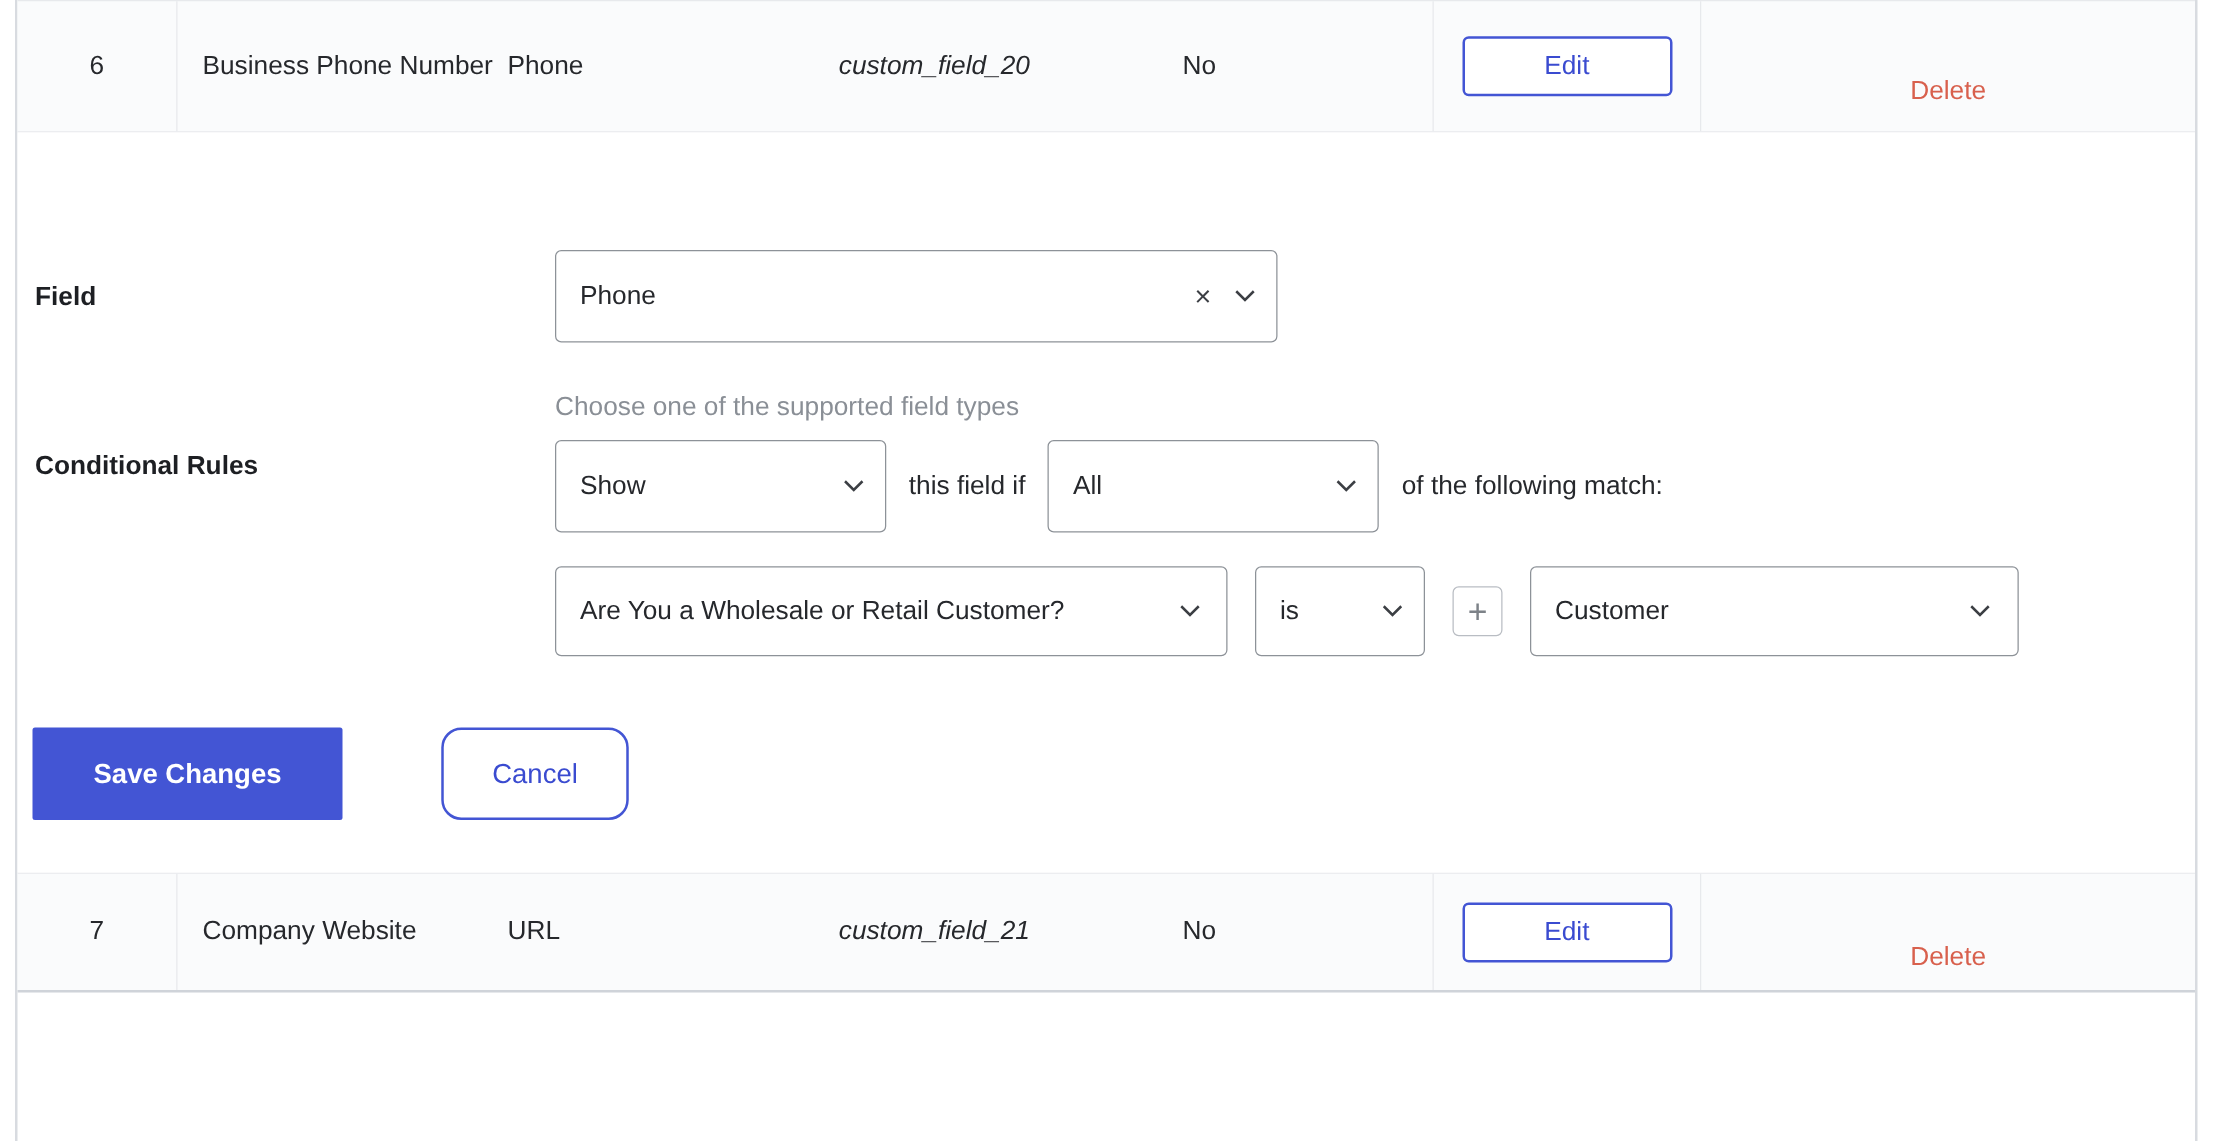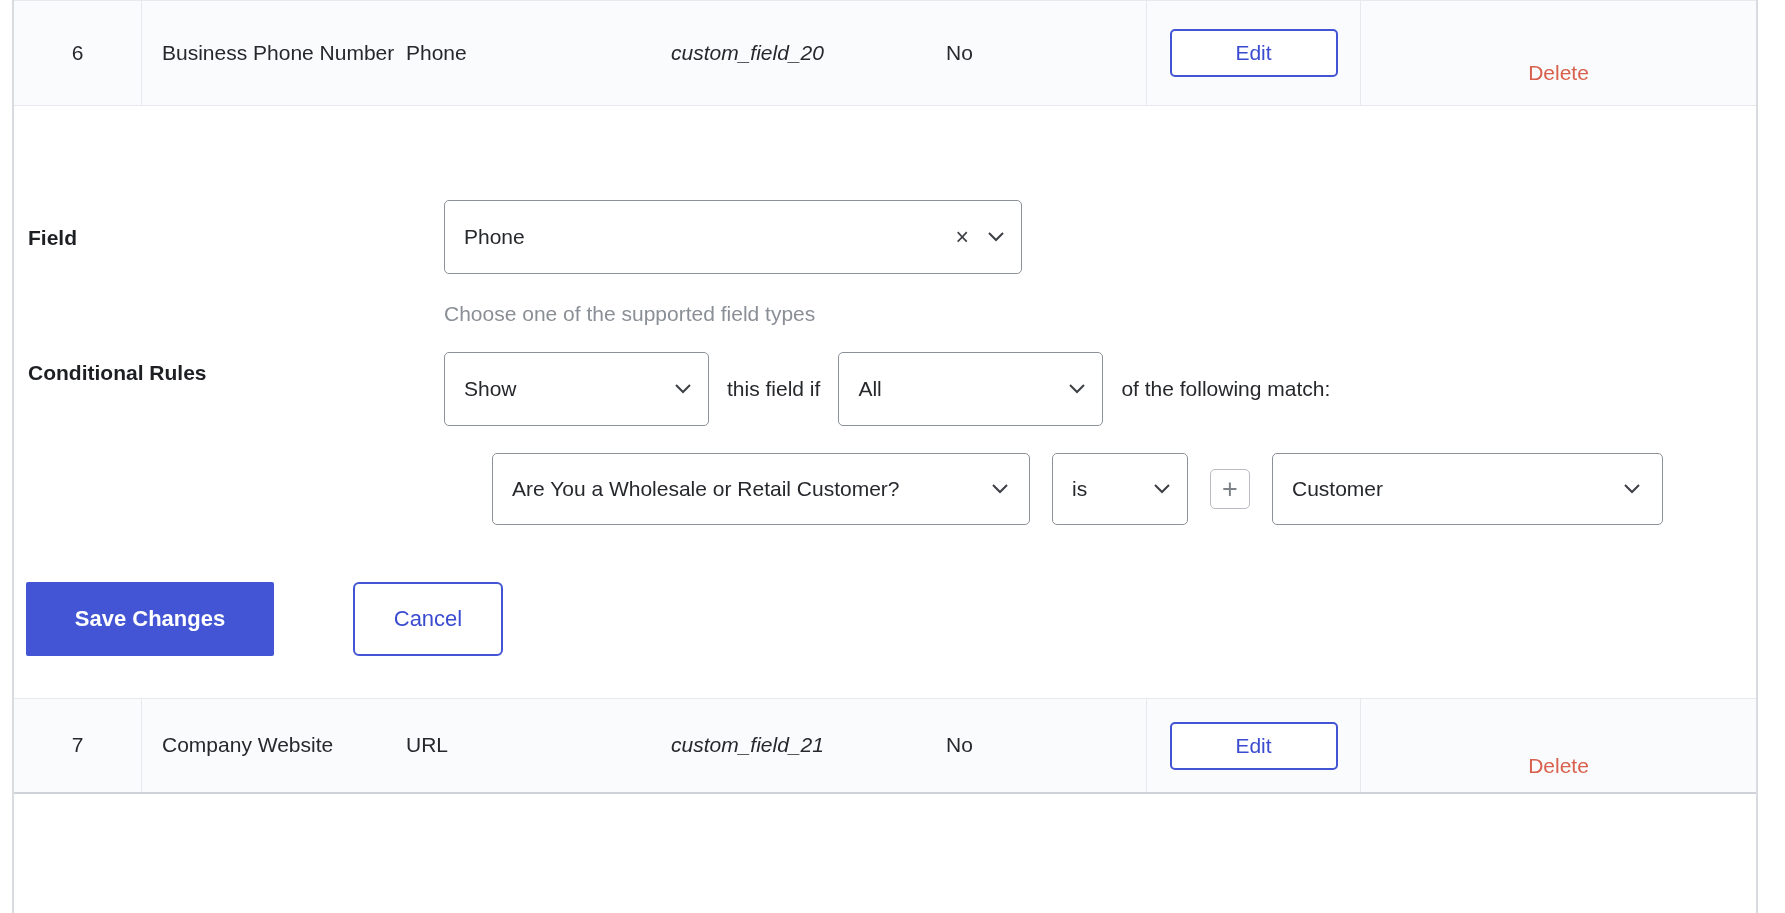--- a/index.html
+++ b/index.html
@@ -196,21 +196,21 @@
     font-size: 22px;
     font-weight: bold;
     cursor: pointer;
     font-family: "Liberation Sans", sans-serif;
   }
   .btn-cancel {
     width: 150px;
     height: 74px;
     box-sizing: border-box;
     border: 2px solid #4355d4;
-    border-radius: 6px;
+    border-radius: 16px;
     background: #ffffff;
     color: #3a4bd0;
     font-size: 22px;
     cursor: pointer;
     font-family: "Liberation Sans", sans-serif;
   }
 </style>
 </head>
 <body>
 
@@ -238,21 +238,21 @@
         <div style="position:relative;">
           <div class="select" style="width:578px; height:74px;">
             <span class="sel-text">Phone</span>
             <span class="clear-x">×</span>
             <span class="chev">
               <svg width="20" height="20" viewBox="0 0 20 20">
                   <path d="M3 6 L10 13 L17 6" fill="none" stroke="#3c3f44" stroke-width="2"></path>
                 </svg>
             </span>
           </div>
-          <div class="helper" style="margin-top:28px;">Choose one of the supported field types</div>
+          <div class="helper" style="margin-top:40px;">Choose one of the supported field types</div>
         </div>
       </div>
 
       <div class="form-row" style="left:14px; top:255px;">
         <div class="form-label">Conditional Rules</div>
       </div>
 
       <div class="form-row" style="left:430px; top:246px; align-items:center;">
         <div class="select" style="width:265px; height:74px;">
           <span class="sel-text">Show</span>
@@ -268,21 +268,21 @@
           <span class="chev">
             <svg width="20" height="20" viewBox="0 0 20 20">
                 <path d="M3 6 L10 13 L17 6" fill="none" stroke="#3c3f44" stroke-width="2"></path>
               </svg>
           </span>
         </div>
         <div class="inline-text" style="margin-left:18px;text-align:right;">of the following match:</div>
       </div>
 
       <div class="form-row" style="left:430px; top:347px; align-items:center;">
-        <div class="select" style="width:538px; height:72px;margin-left:48px;">
+        <div class="select" style="width:538px; height:72px;">
           <span class="sel-text" style="padding-right:14px;">Are You a Wholesale or Retail Customer?</span>
           <span class="chev" style="right:19px;">
             <svg width="20" height="20" viewBox="0 0 20 20">
                 <path d="M3 6 L10 13 L17 6" fill="none" stroke="#3c3f44" stroke-width="2"></path>
               </svg>
           </span>
         </div>
         <div class="select" style="width:136px; height:72px; margin-left:22px;">
           <span class="sel-text">is</span>
           <span class="chev">

